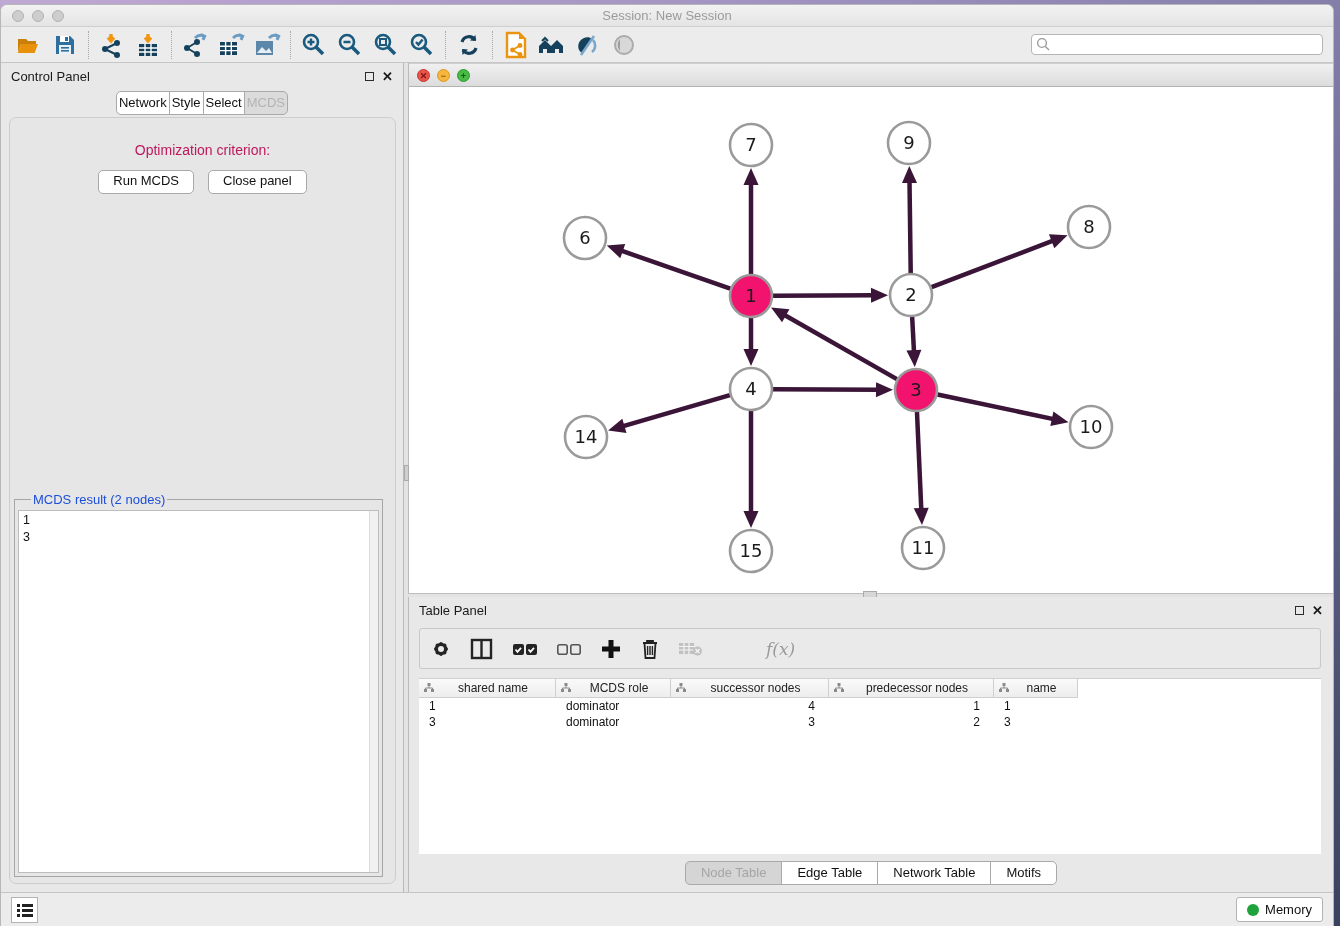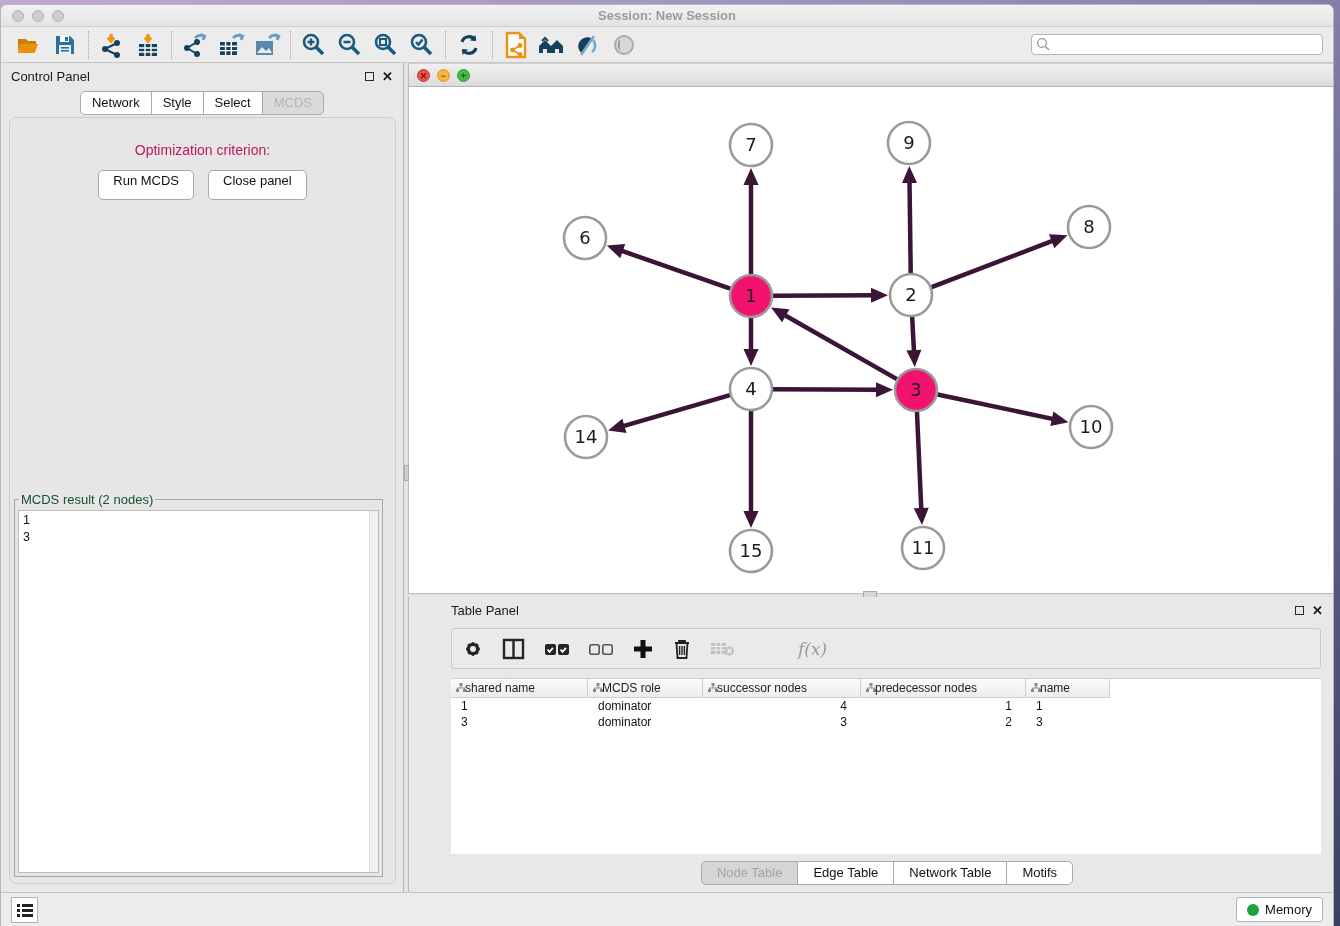--- a/index.html
+++ b/index.html
@@ -9,21 +9,21 @@
   .window { position:absolute; left:0; top:4px; width:1334px; height:922px;
     background:#ececec; border-radius:7px 7px 0 0; overflow:hidden;
     border:1px solid #b7b7b7; border-bottom:none; display:flex; flex-direction:column; }
 
   
   .titlebar { height:22px; background:linear-gradient(#f2f2f2,#e4e4e4);
     border-bottom:1px solid #cfcfcf; position:relative; flex:0 0 auto; }
   .tl-dot { position:absolute; top:5px; width:12px; height:12px; border-radius:50%;
     background:#cdcdcd; border:1px solid #b2b2b2; }
   .win-title { position:absolute; left:0; right:0; top:3px; text-align:center;
-    font-size:13px; color:#9b9b9b;font-weight:bold; }
+    font-size:13px; color:#9b9b9b; }
 
   
   .toolbar { height:36px; background:#ececec; border-bottom:1px solid #c6c6c6;
     display:flex; align-items:center; padding:0 10px; flex:0 0 auto; }
   .tbi { width:36px; height:30px; display:flex; align-items:center; justify-content:center;
     cursor:default; }
   .sep { width:0; height:28px; border-left:1px dotted #a8a8a8; margin:0 5px; }
   .searchbox { margin-left:auto; position:relative; }
   .searchbox input { width:292px; height:21px; border:1px solid #b5b5b5; border-radius:4px;
     background:#fff; padding:0 6px 0 22px; font-size:12px; outline:none; }
@@ -34,43 +34,43 @@
 
   
   .cpanel { width:402px; flex:0 0 402px; background:#e8e8e8; position:relative; }
   .panel-head { height:26px; display:flex; align-items:center; padding:0 10px; }
   .panel-title { font-size:13px; color:#1a1a1a; }
   .panel-btns { margin-left:auto; display:flex; align-items:center; gap:8px; }
   .float-ic { width:9px; height:9px; border:1.5px solid #2b2b2b; display:inline-block; }
   .close-ic { font-size:13px; font-weight:bold; color:#1a1a1a; line-height:1; }
 
   .tabrow { display:flex; justify-content:center; position:relative; z-index:2; margin-top:2px; }
-  .tab { font-size:13px; padding:3px 11px 4px; background:#fff; border:1px solid #a9a9a9;
+  .tab { font-size:13px; padding:3px 2px 4px; background:#fff; border:1px solid #a9a9a9;
     margin-left:-1px; color:#111; }
   .tab:first-child { border-radius:5px 0 0 5px; margin-left:0; }
   .tab:last-child { border-radius:0 5px 5px 0; }
   .tab.dis { background:#dbdbdb; color:#b4b4b4; }
 
   .cp-box { position:absolute; left:8px; right:7px; top:53px; bottom:8px;
     background:#e6e6e6; border:1px solid #cdcdcd; border-radius:7px; margin-top:1px; }
   .opt-label { text-align:center; font-size:14px; margin-top:24px; color:#be185d; }
   .combo { width:310px; height:21px; margin:9px auto 0; background:#fff;
     border:1px solid #a9a9a9; border-radius:5px; display:flex; align-items:center;
     padding:0 8px; font-size:13px; color:#111; position:relative; }
   .combo .arrows { position:absolute; right:7px; top:3px; display:flex; flex-direction:column; gap:2px; }
   .combo .arrows i { width:0; height:0; border-left:4px solid transparent; border-right:4px solid transparent; display:block; }
   .combo .arrows i.up { border-bottom:5px solid #555; }
   .combo .arrows i.dn { border-top:5px solid #555; }
   .btnrow { display:flex; justify-content:center; gap:14px; margin-top:12px; }
   .pushbtn { background:#fff; border:1px solid #a9a9a9; border-radius:5px;
-    font-size:13px; padding:2px 14px 11px; color:#111; }
+    font-size:13px; padding:2px 14px 5px; color:#111; }
 
   .result-fs { position:absolute; left:4px; right:12px; top:374px; bottom:6px;
     border:1px solid #a6a6a6; }
-  .result-fs legend { font-size:13px; color:#14532d; margin-left:4px; padding:0 2px; }
+  .result-fs legend { font-size:13px; color:#1d4ed8; margin-left:16px; padding:0 2px; }
   .result-area { position:absolute; left:3px; right:3px; top:3px; bottom:3px;
     background:#fff; border:1px solid #bdbdbd; font-size:12.5px; line-height:17px;
     padding:1px 4px; color:#111; overflow:hidden; }
   .result-scroll { position:absolute; right:0; top:0; bottom:0; width:9px;
     background:#f1f1f1; border-left:1px solid #ddd; }
 
   
   .vdivider { width:5px; flex:0 0 5px; background:#e3e3e3; border-left:1px solid #b9b9b9;
     position:relative; }
   .vgrip { position:absolute; top:402px; left:0px; width:5px; height:16px;
@@ -95,35 +95,35 @@
   .net-canvas svg { position:absolute; left:0; top:0; }
 
   
   .hdivider { height:4px; flex:0 0 4px; background:#e3e3e3; border-top:1px solid #bdbdbd;
     position:relative; }
   .hgrip { position:absolute; left:455px; top:-3px; width:14px; height:8px;
     background:#d6d6d6; border:1px solid #aaa; }
 
   
   .tpanel { flex:1 1 auto; background:#e8e8e8; position:relative; display:flex;
-    flex-direction:column; border-left:1px solid #bbb;padding-left:32px; }
+    flex-direction:column; border-left:1px solid #bbb; }
   .tp-toolbar { margin:5px 12px 0 10px; height:41px; background:#eaeaea;
     border:1px solid #c8c8c8; border-radius:3px; display:flex; align-items:center;
     padding:0 10px; gap:18px; flex:0 0 auto; }
   .tpi { display:flex; align-items:center; justify-content:center; height:30px; }
   .fx { font-family:"DejaVu Serif", serif; font-style:italic; font-size:17px; color:#9a9a9a;margin-left:44px; }
 
   .tablewrap { margin:9px 12px 0 10px; background:#fff; border-top:1px solid #cfcfcf;
     height:176px; flex:0 0 auto; overflow:hidden; }
   .thead { display:flex; height:19px; }
   .th { background:linear-gradient(#fafafa,#ededed); border-right:1px solid #cfcfcf;
     border-bottom:1px solid #cfcfcf; display:flex; align-items:center;
     font-size:12px; color:#222; position:relative; flex:0 0 auto; }
   .th .hicon { margin-left:5px; }
-  .th .hlabel { position:absolute; left:14px; right:2px; }
+  .th .hlabel { position:absolute; left:14px; right:2px; text-align:center; }
   .trow { display:flex; height:16px; font-size:12px; color:#111; }
   .td { flex:0 0 auto; overflow:hidden; white-space:nowrap; line-height:16px; }
   .td.left { padding-left:10px; text-align:left; }
   .td.right { padding-right:14px; text-align:right; }
 
   .tp-tabstrip { flex:1 1 auto; display:flex; align-items:center; justify-content:center; }
   .btab { font-size:13px; padding:3px 15px 4px; background:#fff; border:1px solid #a9a9a9;
     margin-left:-1px; color:#111; font-weight:500; }
   .btab:first-child { border-radius:5px 0 0 5px; margin-left:0; }
   .btab:last-child { border-radius:0 5px 5px 0; }

